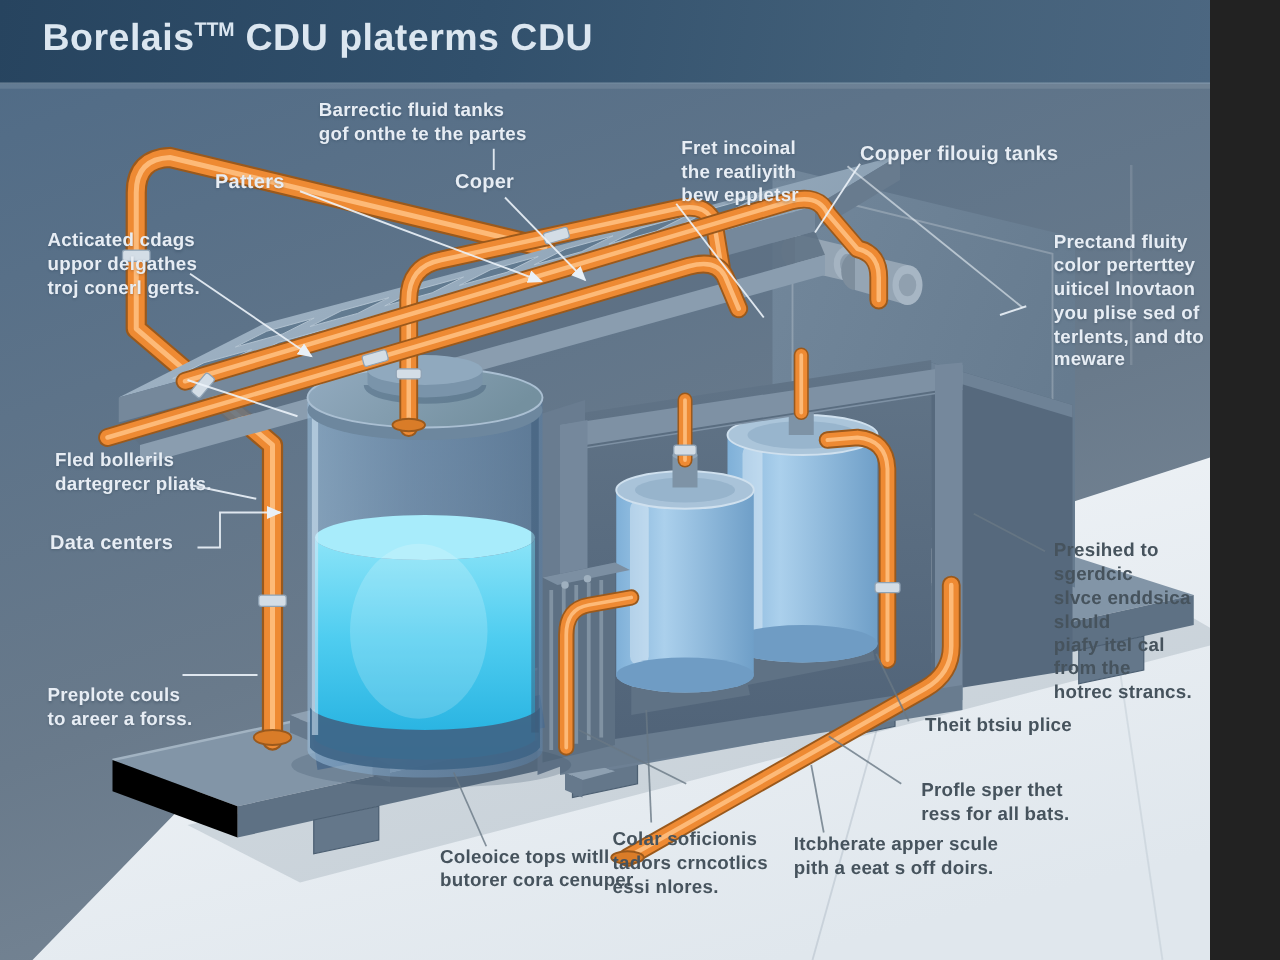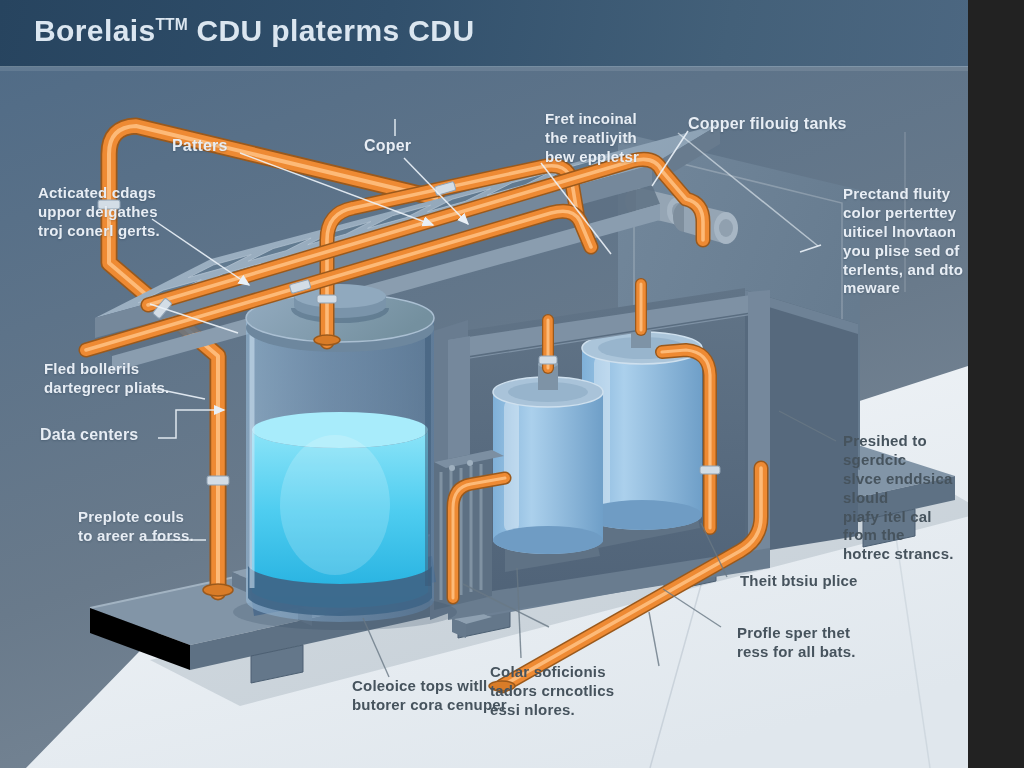--- a/index.html
+++ b/index.html
@@ -305,46 +305,50 @@
       <path class="ldr-d" d="M517,568 L521,658"></path>
       <path class="ldr-d" d="M363,618 L389,677"></path>
       <path class="ldr-d" d="M649,612 L659,666"></path>
     </g>
   </svg>
 
   <div class="hdr">
     <h1 class="title"><span>Borelais</span><sup>TTM</sup><span> CDU platerms CDU</span></h1>
   </div>
 
+  <div class="lbl light" style="left:255px;top:80px;">Barrectic fluid tanks
+gof onthe te the partes</div>
   <div class="lbl light big" style="left:172px;top:136px;">Patters</div>
   <div class="lbl light big" style="left:364px;top:136px;">Coper</div>
   <div class="lbl light" style="left:545px;top:110px;">Fret incoinal
 the reatliyith
 bew eppletsr</div>
   <div class="lbl light big" style="left:688px;top:114px;">Copper filouig tanks</div>
   <div class="lbl light" style="left:38px;top:184px;">Acticated cdags
 uppor delgathes
 troj conerl gerts.</div>
   <div class="lbl light" style="left:44px;top:360px;">Fled bollerils
 dartegrecr pliats.</div>
   <div class="lbl light big" style="left:40px;top:425px;">Data centers</div>
-  <div class="lbl light" style="left:38px;top:508px;margin-left:40px;">Preplote couls
+  <div class="lbl light" style="left:38px;top:548px;">Preplote couls
 to areer a forss.</div>
   <div class="lbl light" style="left:843px;top:185px;">Prectand fluity
 color perterttey
 uiticel lnovtaon
 you plise sed of
 terlents, and dto
 meware</div>
   <div class="lbl dark" style="left:843px;top:432px;">Presihed to sgerdcic
 slvce enddsica slould
 piafy itel cal from the
 hotrec strancs.</div>
   <div class="lbl dark" style="left:740px;top:572px;">Theit btsiu plice</div>
   <div class="lbl dark" style="left:737px;top:624px;">Profle sper thet
 ress for all bats.</div>
   <div class="lbl dark" style="left:352px;top:677px;">Coleoice tops witll
 butorer cora cenuper</div>
   <div class="lbl dark" style="left:490px;top:663px;">Colar soficionis
 tadors crncotlics
 essi nlores.</div>
+  <div class="lbl dark" style="left:635px;top:667px;">Itcbherate apper scule
+pith a eeat s off doirs.</div>
 
 </div>
 
 </body></html>

